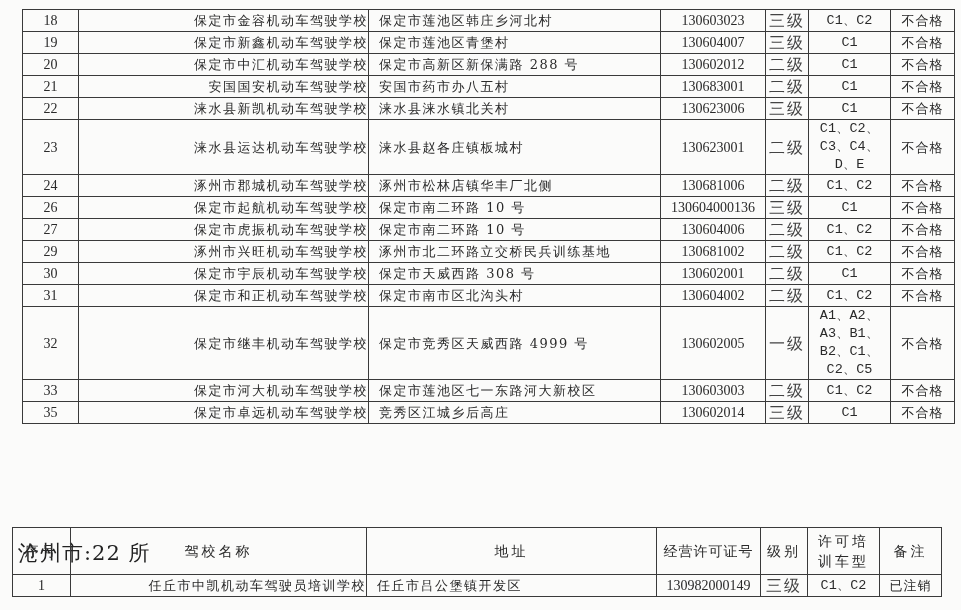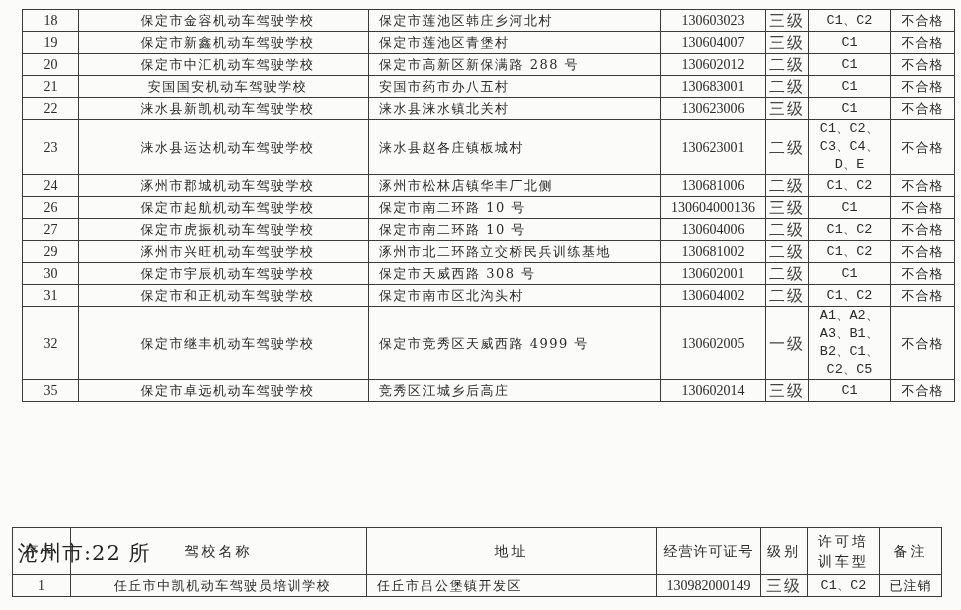--- a/index.html
+++ b/index.html
@@ -5,21 +5,21 @@
   html, body { margin:0; padding:0; }
   body {
     width:961px; height:610px; overflow:hidden; position:relative;
     background:#fbfbfa;
     font-family: "DejaVu Serif", "Liberation Serif", serif;
     color:#2a2a2a;
   }
   table { border-collapse:collapse; position:absolute; table-layout:fixed; }
   td { border:1px solid #3a3a3a; padding:0; font-size:13px; line-height:15px; vertical-align:middle; overflow:hidden; white-space:nowrap; }
   .c-seq { text-align:center; font-family:"Liberation Serif", serif; font-size:14px;margin-left:36px; }
-  .c-name { text-align:center; padding-left:8px; letter-spacing:1.5px; }
+  .c-name { text-align:right; padding-left:8px; letter-spacing:1.5px; }
   .c-addr { text-align:left; padding-left:10px; letter-spacing:1.5px; }
   .c-lic { text-align:center; font-family:Liberation Serif, serif; font-size:14px; }
   .c-lvl { text-align:center; font-size:16px; color:#444; letter-spacing:2px; }
   .c-type { text-align:center; font-family:Liberation Mono, monospace; font-size:13.5px; white-space:normal; line-height:18px; }
   .c-note { text-align:center; letter-spacing:1px; }
   #main-table { left:22px; top:9px; }
   #main-table tr.r1 td { height:21px; }
   #main-table tr.r2 td { height:38px; }
   #main-table tr.r3 td { height:62px; }
   .section-title {
@@ -154,20 +154,29 @@
         <td class="c-type">C1、C2</td>
         <td class="c-note">不合格</td>
       </tr>
       <tr class="r3">
         <td class="c-seq">32</td>
         <td class="c-name">保定市继丰机动车驾驶学校</td>
         <td class="c-addr">保定市竞秀区天威西路 4999 号</td>
         <td class="c-lic">130602005</td>
         <td class="c-lvl">一级</td>
         <td class="c-type" style="padding: 0px 2px;">A1、A2、A3、B1、B2、C1、C2、C5</td>
+        <td class="c-note">不合格</td>
+      </tr>
+      <tr class="r1">
+        <td class="c-seq">33</td>
+        <td class="c-name">保定市河大机动车驾驶学校</td>
+        <td class="c-addr">保定市莲池区七一东路河大新校区</td>
+        <td class="c-lic">130603003</td>
+        <td class="c-lvl">二级</td>
+        <td class="c-type">C1、C2</td>
         <td class="c-note">不合格</td>
       </tr>
       <tr class="r1">
         <td class="c-seq">35</td>
         <td class="c-name">保定市卓远机动车驾驶学校</td>
         <td class="c-addr">竞秀区江城乡后高庄</td>
         <td class="c-lic">130602014</td>
         <td class="c-lvl">三级</td>
         <td class="c-type">C1</td>
         <td class="c-note">不合格</td>

